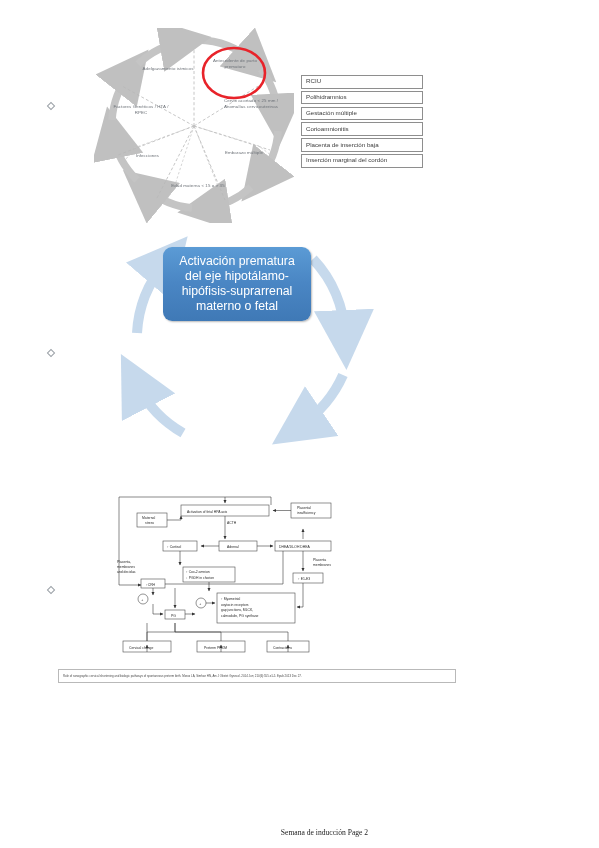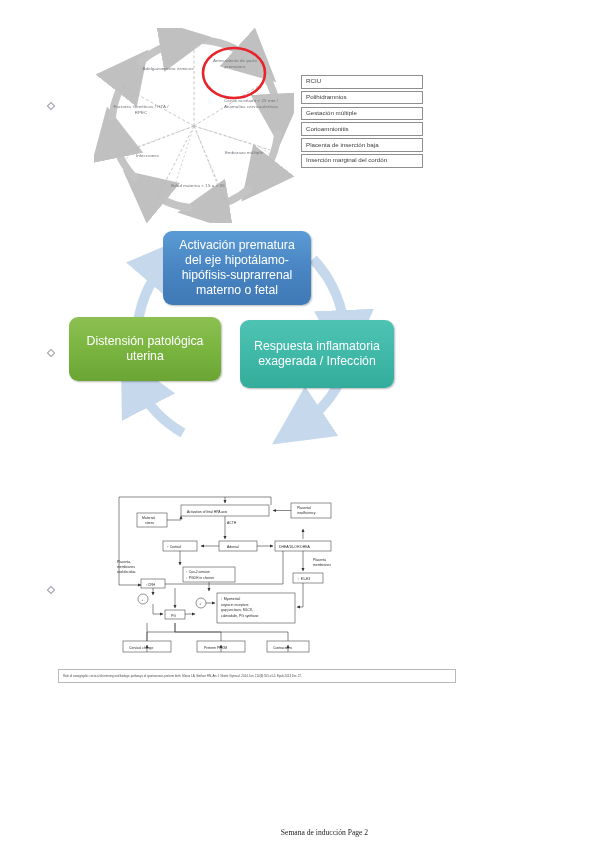--- a/index.html
+++ b/index.html
@@ -36,20 +36,21 @@
 
   
   #section-pathophys{position:absolute;left:55px;top:225px;width:400px;height:250px;}
   #section-pathophys .arcs{position:absolute;left:0;top:0;}
   .pbox{
     position:absolute;border-radius:9px;color:#fff;display:flex;
     align-items:center;justify-content:center;text-align:center;
     font-size:12.3px;line-height:1.22;padding:4px 8px;box-sizing:border-box;
     box-shadow:1px 1px 2px rgba(0,0,0,.28);
     font-family:"Liberation Sans",sans-serif;
+    margin-top:16px;
   }
   #box-hpa{left:108px;top:6px;width:148px;height:74px;
     background:linear-gradient(180deg,#5b9bd5 0%,#4a86c4 48%,#3f79b6 100%);}
   #box-distension{left:14px;top:92px;width:152px;height:64px;
     background:linear-gradient(180deg,#8cc152 0%,#79b33f 55%,#6aa434 100%);}
   #box-inflam{left:185px;top:95px;width:154px;height:68px;
     background:linear-gradient(180deg,#4fc3b3 0%,#3fb8a8 55%,#33ac9c 100%);}
   #box-desprend{left:112px;top:175px;width:150px;height:62px;
     background:linear-gradient(180deg,#5cc45a 0%,#49b84a 55%,#3dab3f 100%);}
 
@@ -150,22 +151,20 @@
       </defs>
       <g fill="none" stroke="#c6d9ec" stroke-width="10" stroke-linecap="butt" marker-end="url(#pArr)">
         <path d="M258,34 A118,118 0 0 1 290,110"></path>
         <path d="M288,150 A118,118 0 0 1 246,200"></path>
         <path d="M128,208 A118,118 0 0 1 82,160"></path>
         <path d="M82,108 A118,118 0 0 1 110,38"></path>
       </g>
     </svg>
 
     <div class="pbox" id="box-hpa">Activación prematura del eje hipotálamo-hipófisis-suprarrenal materno o fetal</div>
-    <div class="pbox" id="box-distension">Distensión patológica uterina</div>
-    <div class="pbox" id="box-inflam">Respuesta inflamatoria exagerada / Infección</div>
   </div>
 
   <div id="section-flowchart">
     <svg width="235" height="162" viewBox="0 0 235 162">
       <defs>
         <marker id="fArr" markerWidth="6" markerHeight="6" refX="5" refY="3" orient="auto">
           <path d="M0,0.5 L5.5,3 L0,5.5 z" fill="#333"></path>
         </marker>
         <style>
           .nb{fill:#fff;stroke:#4a4a4a;stroke-width:0.6;}

